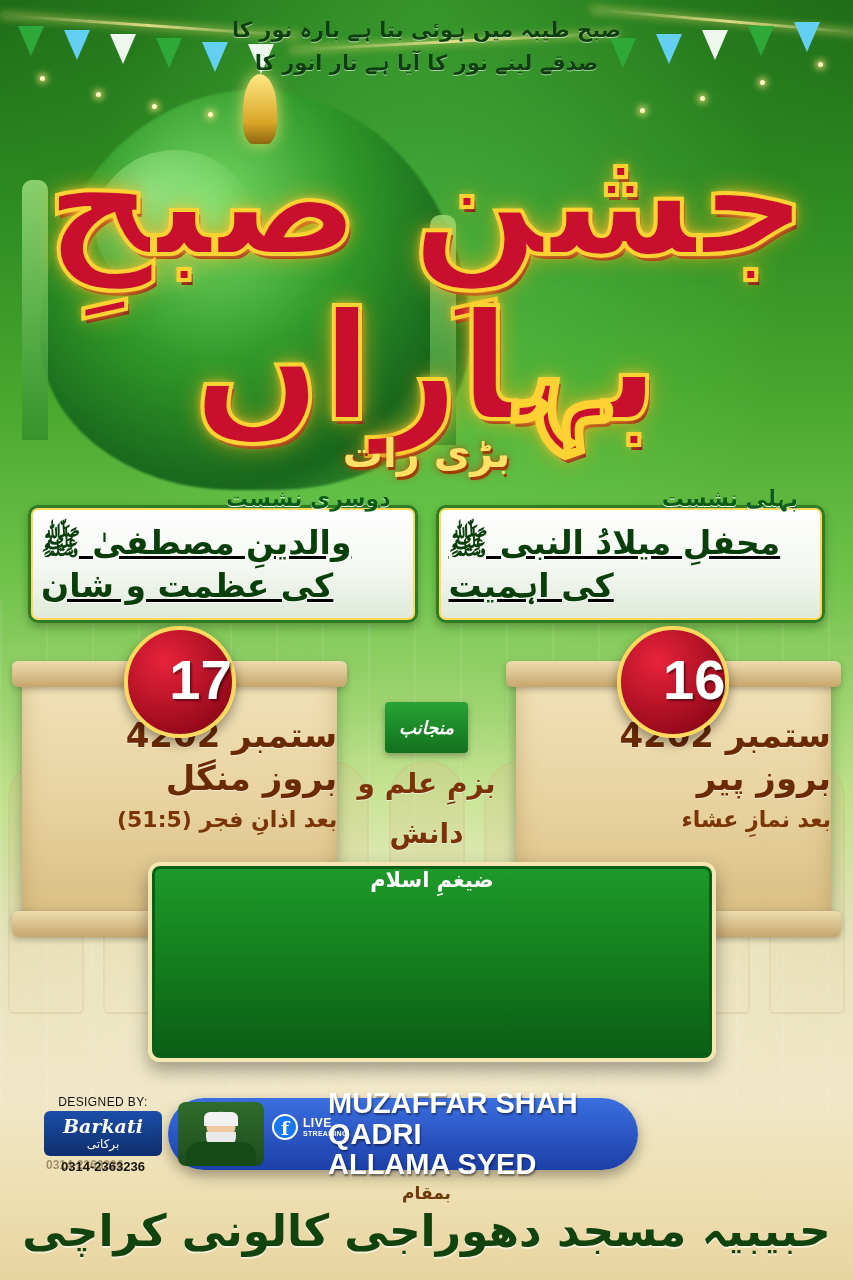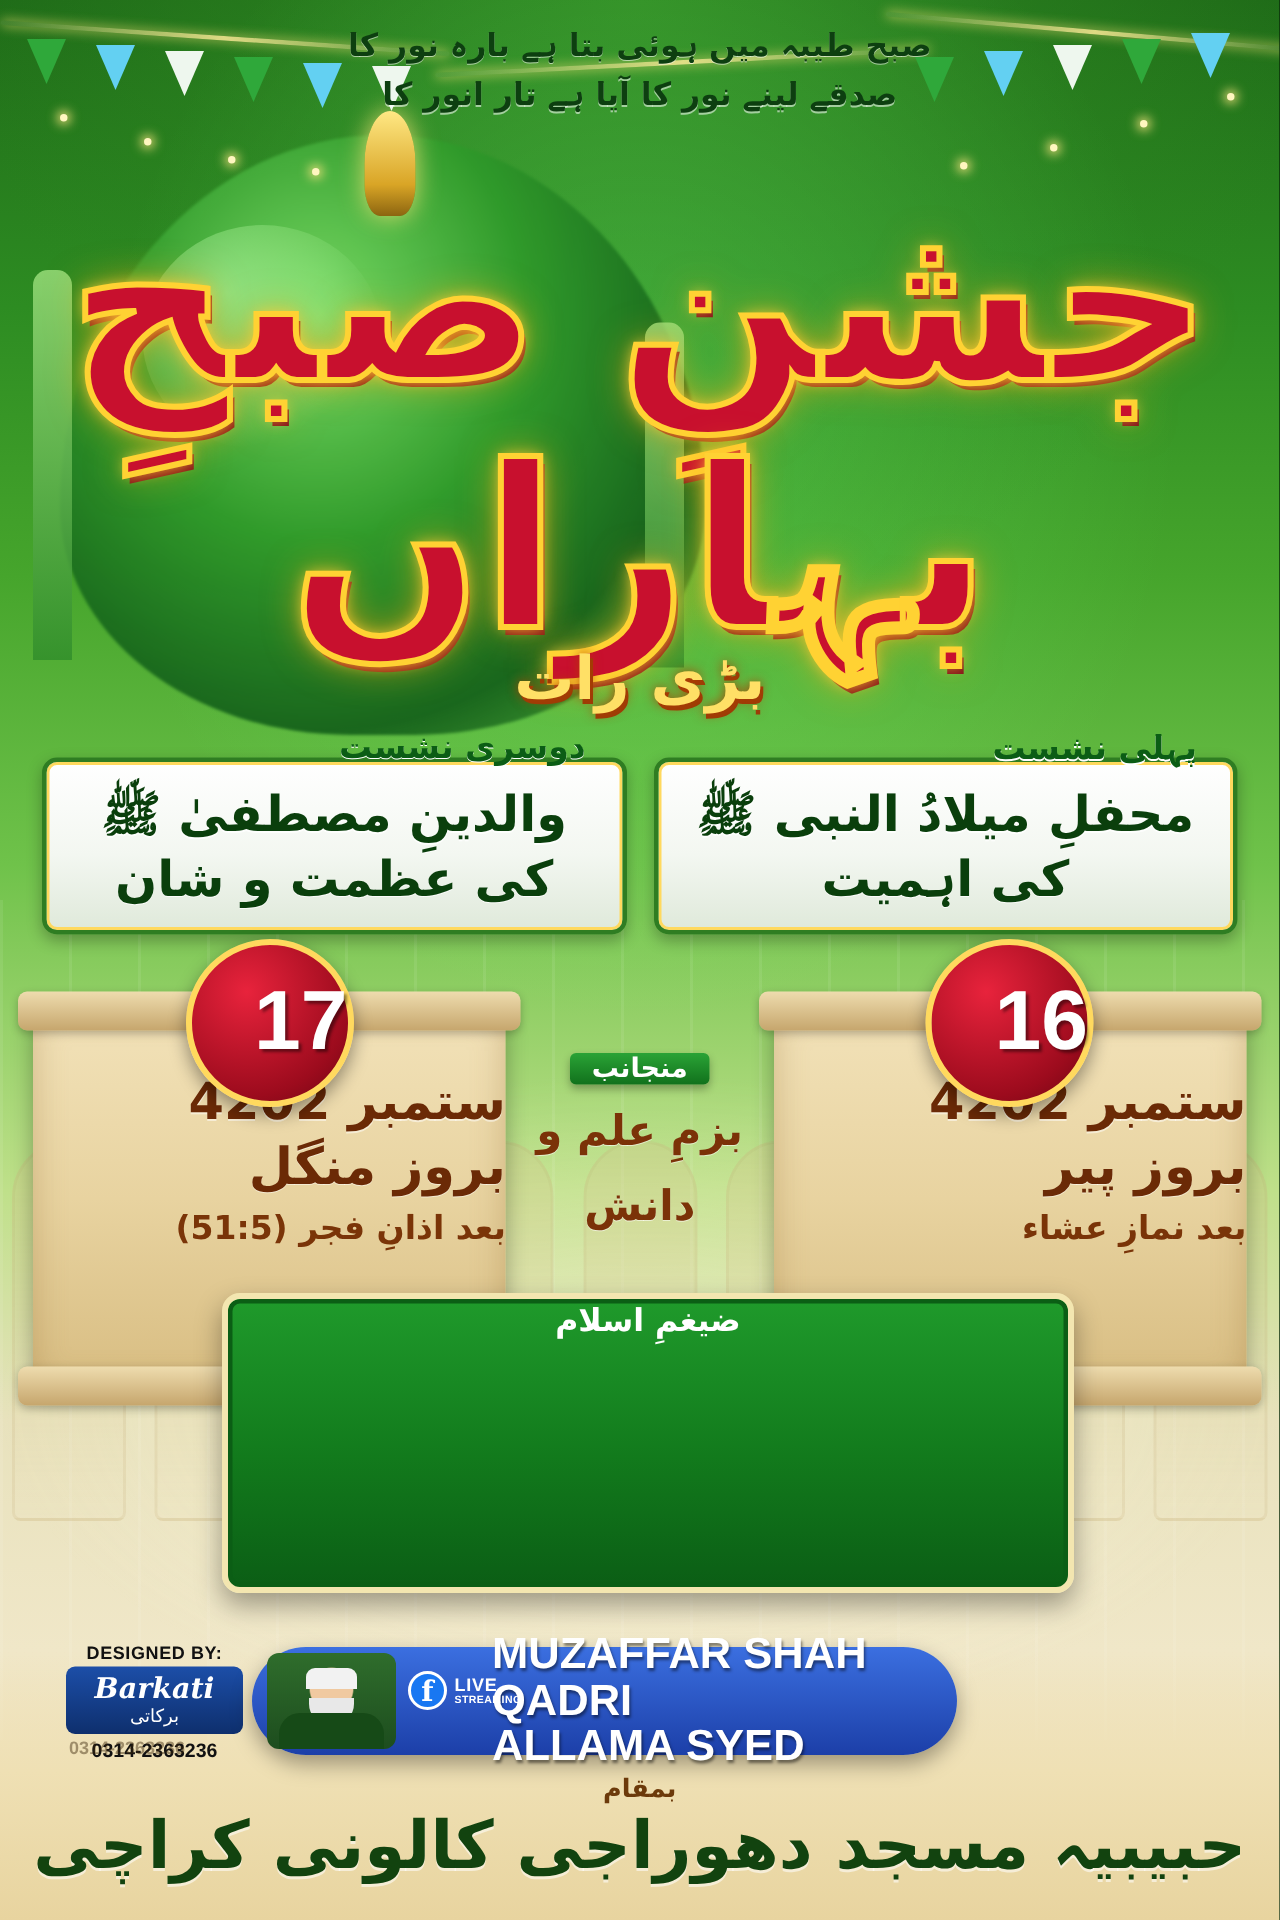--- a/index.html
+++ b/index.html
@@ -160,21 +160,22 @@
     gap: 18px;
   }
   .session {
     position: relative;
     width: 382px;
     padding: 14px 10px 12px;
     border-radius: 10px;
     background: linear-gradient(180deg, #ffffff 0%, #f3f7f1 55%, #dfe9da 100%);
     border: 3px solid #2f7d22;
     box-shadow: 0 4px 10px rgba(0,0,0,.28), inset 0 0 0 2px #ffd95e;
-    text-align: center;
+    text-align: left;
+    text-decoration: underline;
   }
   .session-no {
     position: absolute;
     top: -22px; right: 24px;
     font-size: 22px; font-weight: bold;
     color: #0b5d15;
     text-shadow: 0 1px 0 #fff;
   }
   .session-text {
     font-size: 33px;
@@ -237,26 +238,27 @@
     font-size: 22px; font-weight: bold; color: #7a3408; margin-left: 16px;
   }
   .center-tag {
     position: relative;
     width: 180px;
     margin-top: 70px;
     text-align: center;
   }
   .tag-green {
     display: inline-block;
-    padding: 0 14px;
+    padding: 15px 14px;
     background: linear-gradient(180deg, #2aa336, #11711c);
     color: #fff;
     font-size: 18px; font-weight: bold;
     border-radius: 4px;
     box-shadow: 0 3px 6px rgba(0,0,0,.3);
+    font-style: italic;
   }
   .tag-text {
     margin-top: 12px;
     font-size: 28px; font-weight: bold;
     color: #7b3208;
     line-height: 1.35;
     text-shadow: 0 1px 0 rgba(255,255,255,.55);
   }
 
   
@@ -288,21 +290,21 @@
   }
 
   
   .designer {
     position: absolute;
     left: 44px; top: 1095px;
     width: 118px;
     text-align: center;
   }
   .designed-by {
-    font-size: 12px; font-weight: bold; color: #111;
+    font-size: 12px; font-weight: normal; color: #111;
     letter-spacing: .4px;
   }
   .designer-logo {
     margin-top: 2px;
     background: linear-gradient(180deg, #1c4ea8, #0e2f6d);
     color: #fff;
     border-radius: 6px;
     padding: 4px 0 5px;
   }
   .designer-logo .brand {

